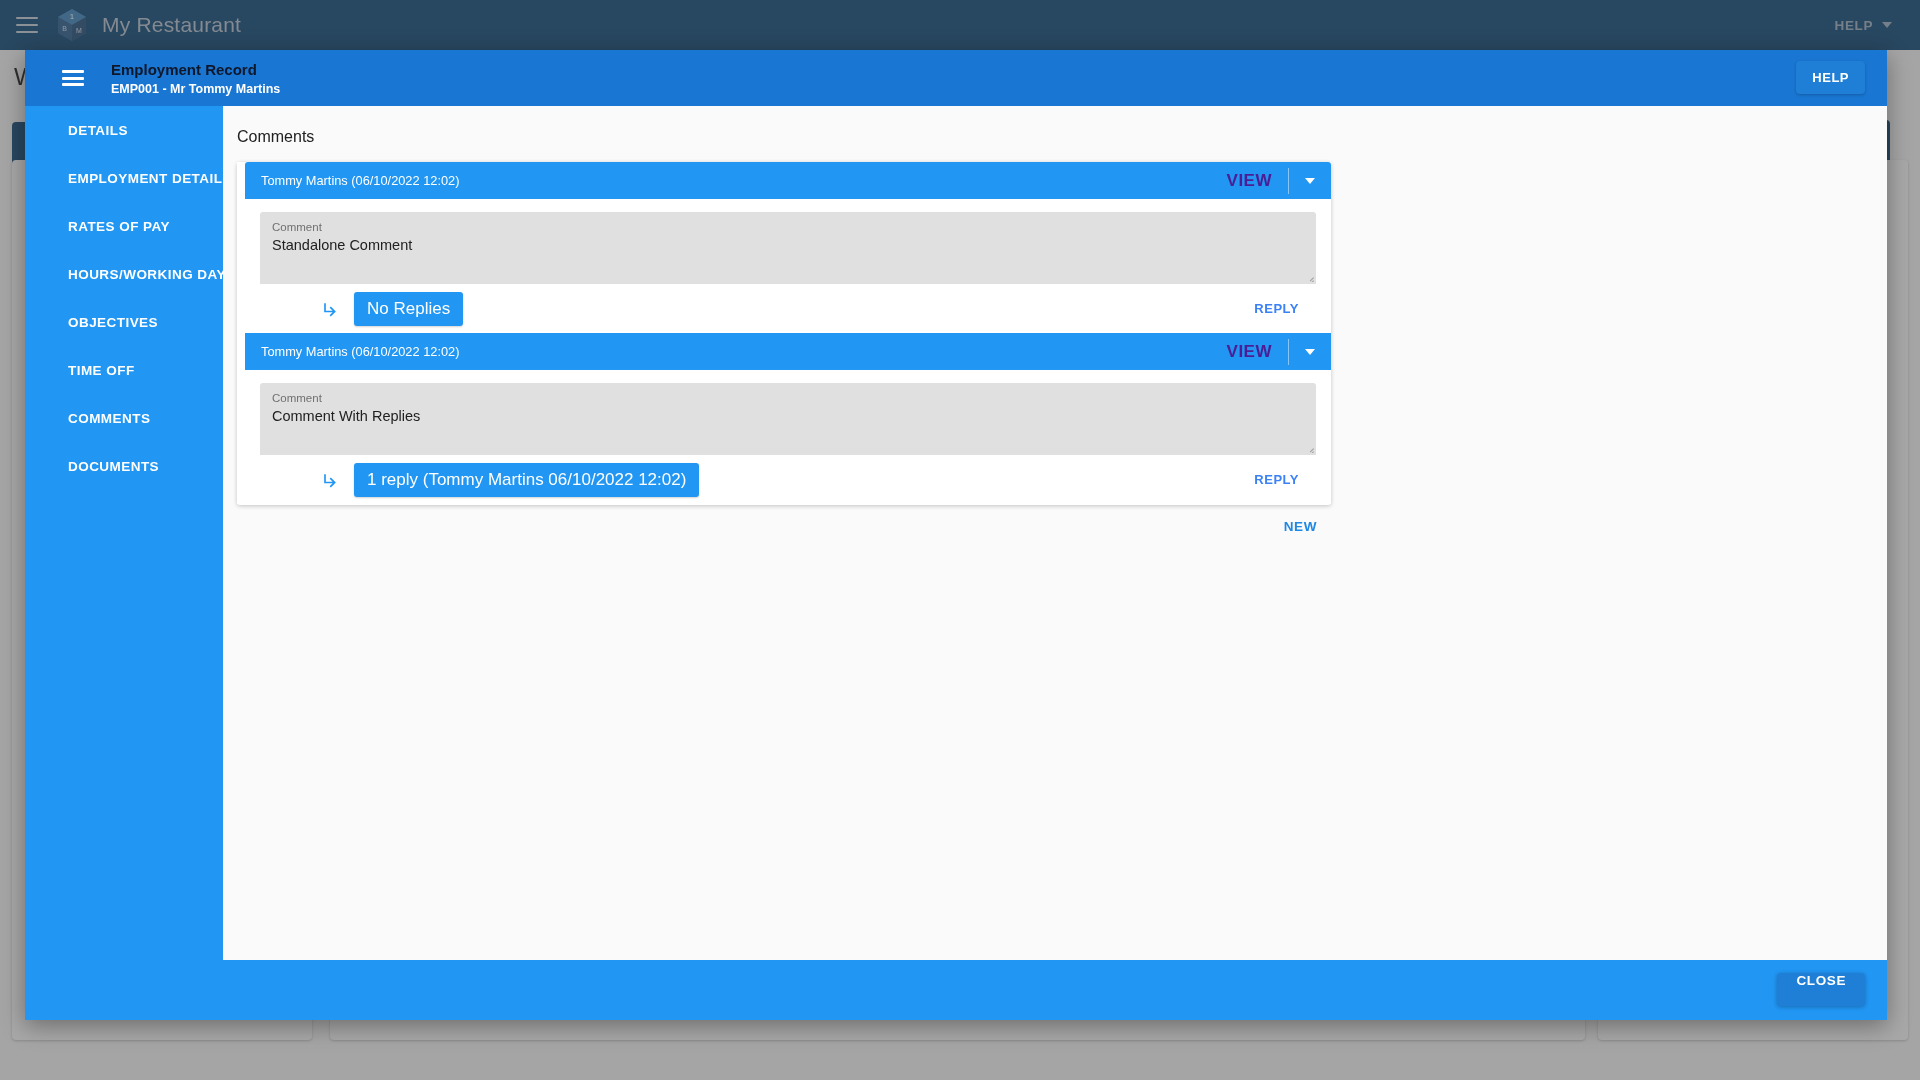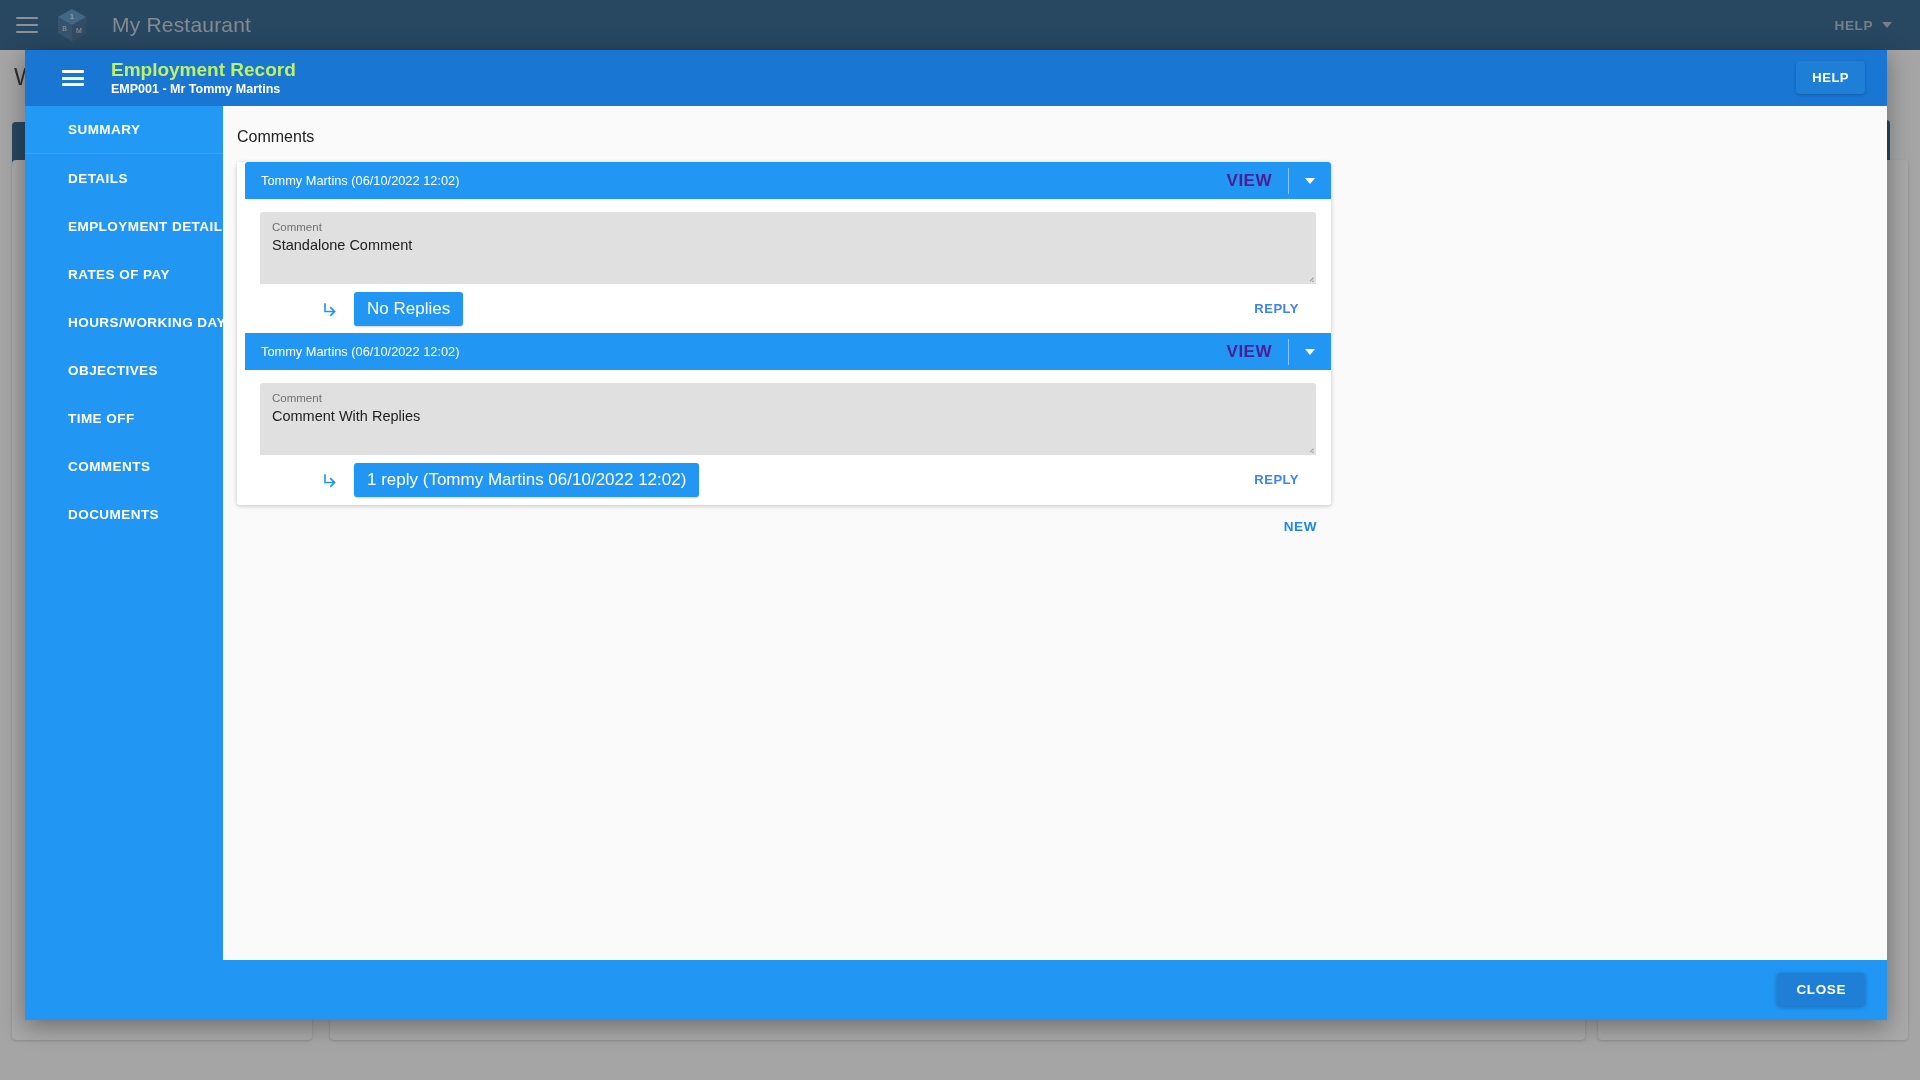--- a/index.html
+++ b/index.html
@@ -19,21 +19,21 @@
     display: flex; align-items: center;
     z-index: 2;
   }
   .hamburger { width: 22px; height: 16px; display: flex; flex-direction: column;
                justify-content: space-between; cursor: pointer; }
   .hamburger span { display: block; height: 2px; background: #c9d4de; border-radius: 1px; }
   #app-topbar .hamburger { margin-left: 16px; }
   .app-logo { margin-left: 18px; width: 32px; height: 34px; position: relative; }
   .app-logo svg { display: block; }
   #app-title {
-    margin-left: 24px; color: #b9c6d4; font-size: 21px; letter-spacing: .2px;
+    margin-left: 14px; color: #b9c6d4; font-size: 21px; letter-spacing: .2px;
   }
   #app-help {
     position: absolute; right: 14px; top: 9px; height: 32px;
     display: flex; align-items: center; gap: 9px; padding: 0 14px;
     border-radius: 4px; color: #9fb2c4; font-size: 13.5px; font-weight: bold;
     letter-spacing: .6px; cursor: pointer;
   }
   .caret-down {
     width: 0; height: 0; border-left: 5px solid transparent;
     border-right: 5px solid transparent; border-top: 6px solid currentColor;
@@ -72,21 +72,21 @@
     display: flex; flex-direction: column;
   }
 
   #dialog-header {
     height: 56px; background: #1976d2; position: relative;
     display: flex; align-items: center; flex: 0 0 56px;
   }
   #dialog-header .hamburger { margin-left: 37px; }
   #dialog-header .hamburger span { background: #ffffff; height: 3px; }
   #dialog-titles { margin-left: 27px; }
-  #dialog-title { color: #bef264; font-size: 19px; font-weight: bold; line-height: 22px; text-align: center; }
+  #dialog-title { color: #0f172a; font-size: 15px; font-weight: bold; line-height: 22px; }
   #dialog-subtitle { color: #fff; font-size: 12.5px; font-weight: bold; line-height: 17px; }
   #dialog-help {
     position: absolute; right: 22px; top: 11px; height: 33px;
     display: flex; align-items: center; padding: 0 16px; border-radius: 4px;
     background: #1f7fd6; color: #fff; font-size: 13px; font-weight: bold;
     letter-spacing: .5px; cursor: pointer;
     box-shadow: 0 1px 3px rgba(0,0,0,.22);
   }
 
   #dialog-body { flex: 1 1 auto; display: flex; min-height: 0; }
@@ -175,21 +175,21 @@
   #new-button {
     color: #1e88e5; font-size: 13.5px; font-weight: bold; letter-spacing: .6px;
     cursor: pointer;
   }
 
   #dialog-footer {
     height: 60px; flex: 0 0 60px; background: #2196f3; position: relative;
   }
   #close-button {
     position: absolute; right: 22px; top: 13px; height: 33px;
-    display: flex; align-items: center; padding: 0 19px; border-radius: 4px;
+    display: flex; align-items: flex-start; padding: 0 19px; border-radius: 4px;
     background: #1f7fd6; color: #fff; font-size: 13.5px; font-weight: bold;
     letter-spacing: .6px; cursor: pointer;
     box-shadow: 0 1px 4px rgba(0,0,0,.28);
   }
 </style>
 </head>
 <body>
 
 <div id="app-root">
 
@@ -240,23 +240,20 @@
       <div id="dialog-subtitle">EMP001 - Mr Tommy Martins</div>
     </div>
     <div id="dialog-help">
       <span>HELP</span>
     </div>
   </div>
 
   <div id="dialog-body">
 
     <div id="dialog-sidebar">
-      <div class="nav-item selected">
-        <span>SUMMARY</span>
-      </div>
       <div class="nav-item">
         <span>DETAILS</span>
       </div>
       <div class="nav-item">
         <span>EMPLOYMENT DETAILS</span>
       </div>
       <div class="nav-item">
         <span>RATES OF PAY</span>
       </div>
       <div class="nav-item">

